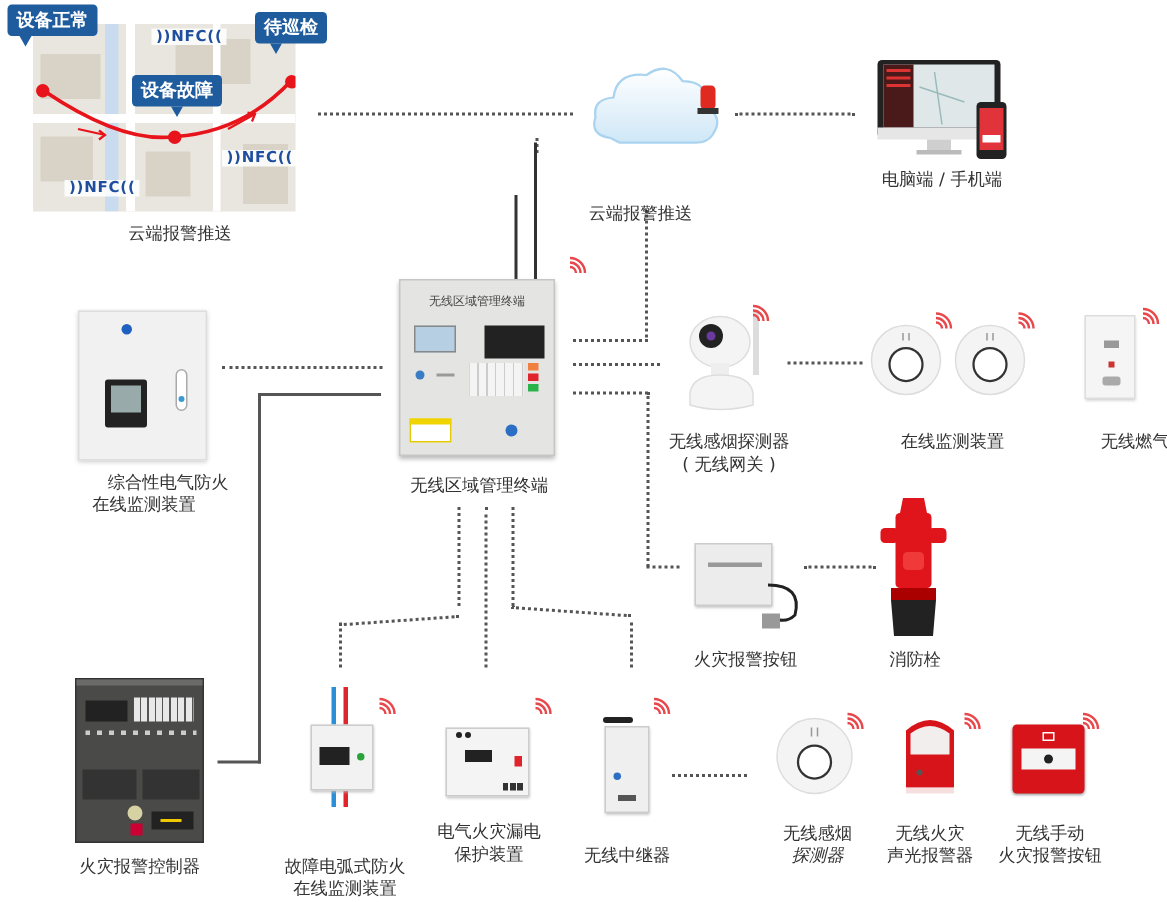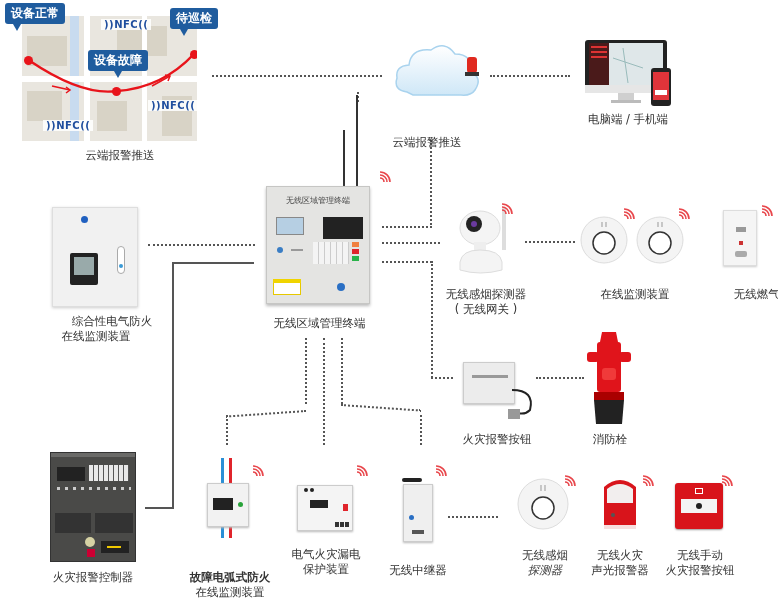--- a/index.html
+++ b/index.html
@@ -221,21 +221,21 @@
 
 <div class="dev" style="left:221px; top:458px; width:3px; height:80px; background:#2a8fd6;"></div>
 <div class="dev" style="left:229px; top:458px; width:3px; height:80px; background:#e0242b;"></div>
 <div class="dev" style="left:207px; top:483px; width:42px; height:44px; background:#f2f2f2; border:1px solid #ccc; box-shadow:0 1px 2px #bbb;">
   <div style="position:absolute; left:5px; top:14px; width:20px; height:12px; background:#222;"></div>
   <div style="position:absolute; left:30px; top:18px; width:5px; height:5px; border-radius:50%; background:#29a33a;"></div>
 </div>
 <svg class="wifi" style="left:251px; top:462px;" viewBox="0 0 16 16">
     <path d="M2 4 A10 10 0 0 1 12 14 M2 7 A7 7 0 0 1 9 14 M2 10 A4 4 0 0 1 6 14" stroke="#e8474c" stroke-width="1.6" fill="none"></path>
   </svg>
-<div class="label" style="left:180px; top:570px; width:100px;font-weight:bold;">故障电弧式防火</div>
+<div class="label" style="left:180px; top:570px; width:100px;">故障电弧式防火</div>
 <div class="label" style="left:180px; top:585px; width:100px;">在线监测装置</div>
 
 <div class="dev" style="left:297px; top:485px; width:56px; height:46px; background:#f4f4f4; border:1px solid #ccc; box-shadow:0 1px 2px #bbb;">
   <div style="position:absolute; left:6px; top:2px; width:4px; height:4px; border-radius:50%; background:#222;"></div>
   <div style="position:absolute; left:12px; top:2px; width:4px; height:4px; border-radius:50%; background:#222;"></div>
   <div style="position:absolute; left:12px; top:14px; width:18px; height:8px; background:#222;"></div>
   <div style="position:absolute; left:45px; top:18px; width:5px; height:7px; background:#e0242b;"></div>
   <div style="position:absolute; left:37px; top:36px; width:14px; height:5px; background:repeating-linear-gradient(90deg,#333 0 4px,#f4f4f4 4px 5px);"></div>
 </div>
 <svg class="wifi" style="left:355px; top:462px;" viewBox="0 0 16 16">

